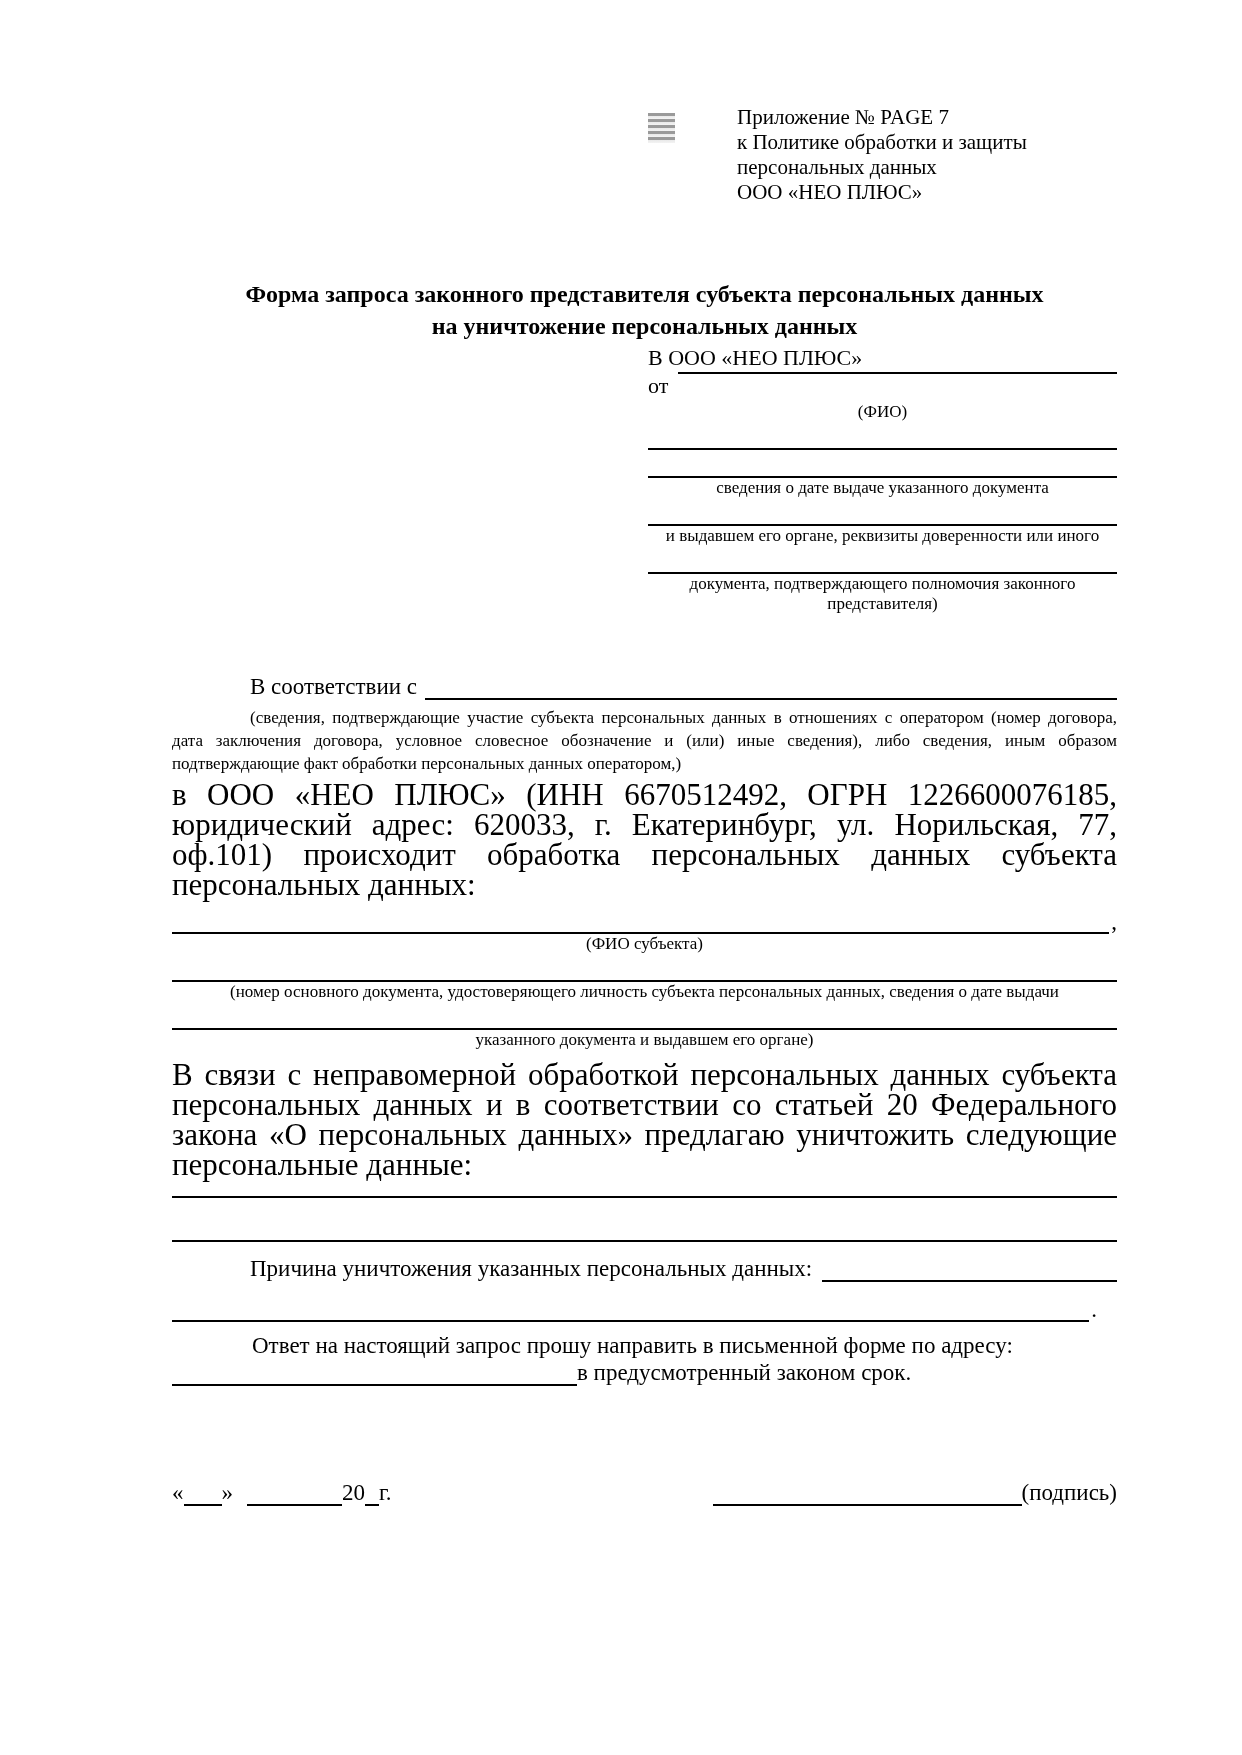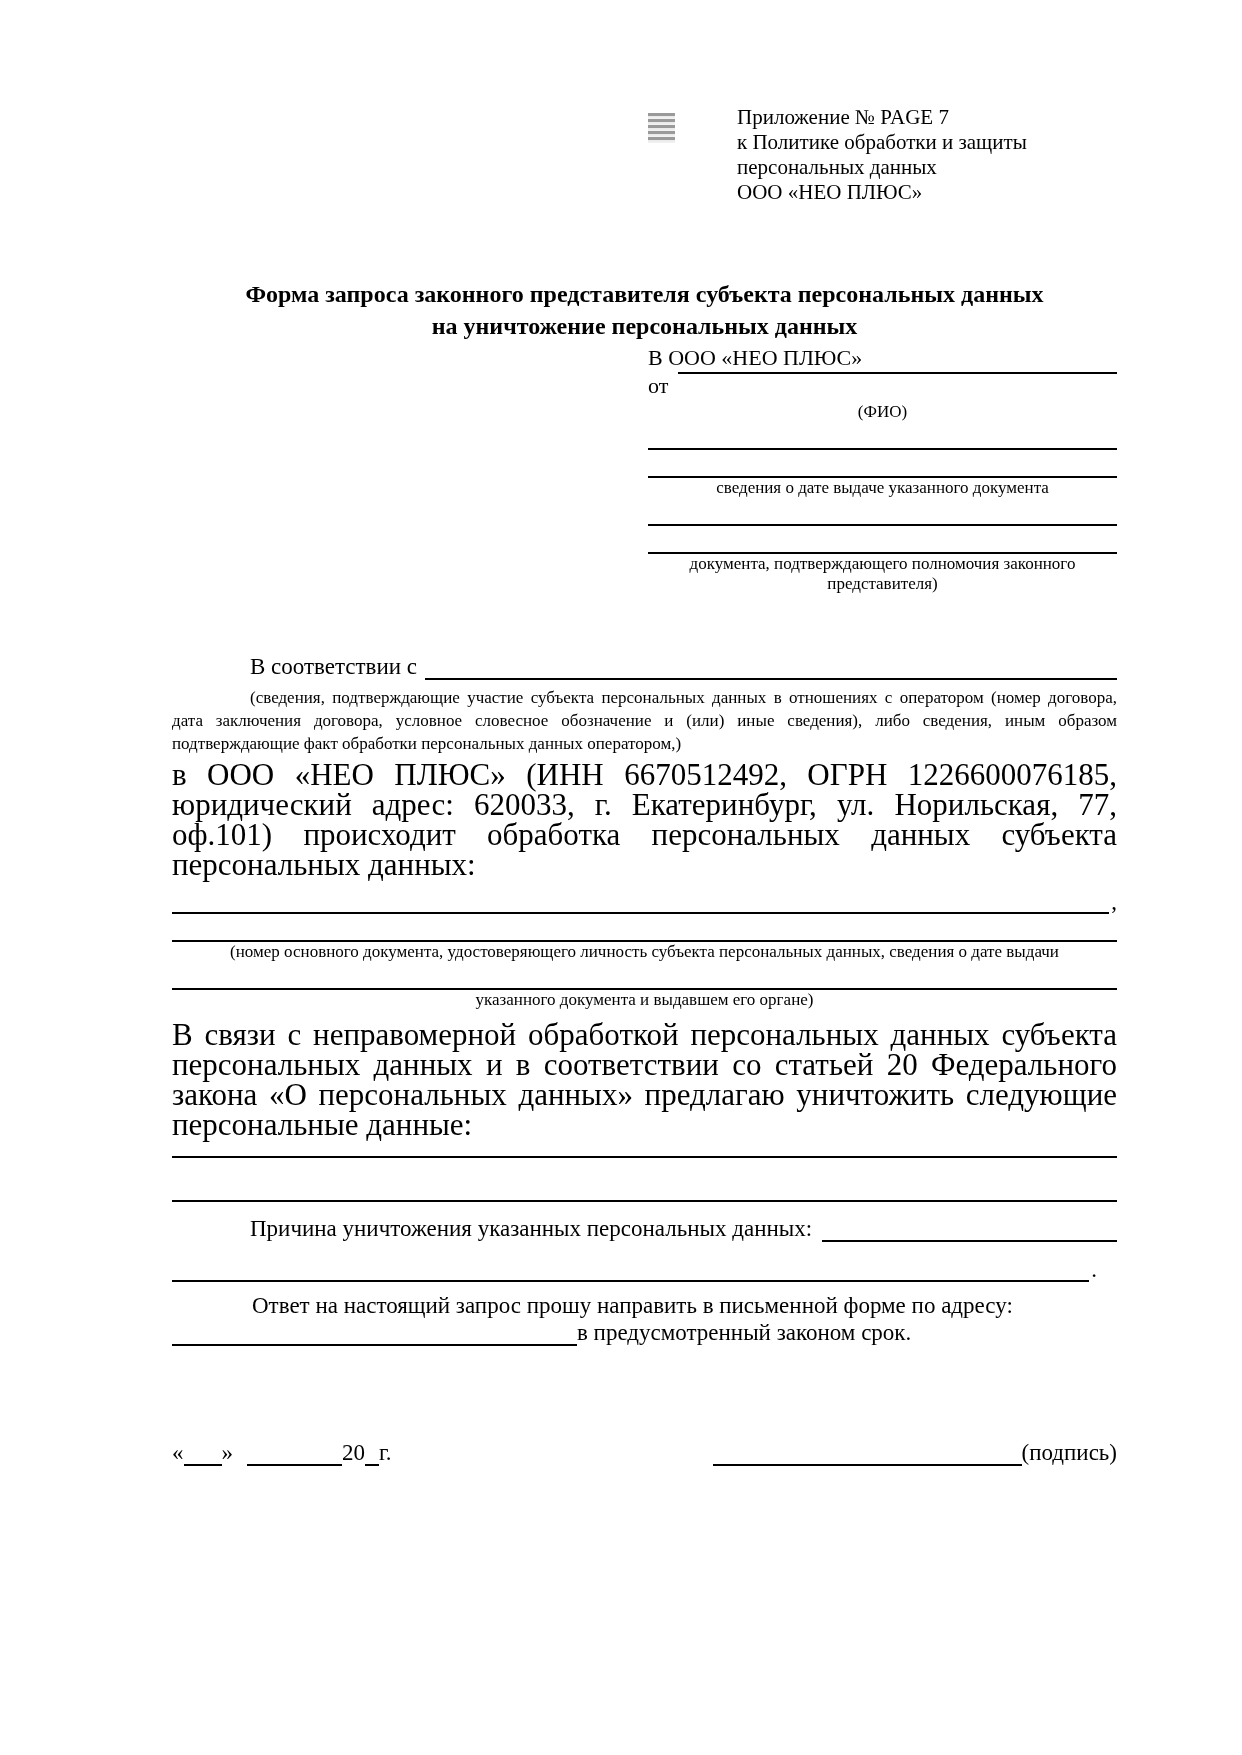--- a/index.html
+++ b/index.html
@@ -180,39 +180,41 @@
         <span class="bl grow"></span>
       </div>
       <div class="cap">(ФИО)</div>
 
       <div class="blank-row"></div>
 
       <div class="blank-row"></div>
       <div class="cap">сведения о дате выдаче указанного документа</div>
 
       <div class="blank-row"></div>
+      <div class="cap">и выдавшем его органе, реквизиты доверенности или иного</div>
 
       <div class="blank-row"></div>
       <div class="cap">документа, подтверждающего полномочия законного представителя)</div>
     </div>
 
     <div class="accordance">
       <span class="sp78"></span>
       <span class="lbl">В соответствии с</span>
       <span class="bl grow"></span>
     </div>
 
     <p class="fine-print">(сведения, подтверждающие участие субъекта персональных данных в отношениях с оператором (номер договора, дата заключения договора, условное словесное обозначение и (или) иные сведения), либо сведения, иным образом подтверждающие факт обработки персональных данных оператором,)</p>
 
     <p class="body-par">в ООО «НЕО ПЛЮС» (ИНН 6670512492, ОГРН 1226600076185, юридический адрес: 620033, г. Екатеринбург, ул. Норильская, 77, оф.101) происходит обработка персональных данных субъекта персональных данных:</p>
 
     <div class="full-blank-row mt10">
       <span class="bl grow"></span>
       <span class="tail">,</span>
     </div>
+    <div class="cap">(ФИО субъекта)</div>
 
     <div class="blank-row"></div>
     <div class="cap">(номер основного документа, удостоверяющего личность субъекта персональных данных, сведения о дате выдачи</div>
 
     <div class="blank-row"></div>
     <div class="cap">указанного документа и выдавшем его органе)</div>
 
     <p class="body-par mt10">В связи с неправомерной обработкой персональных данных субъекта персональных данных и в соответствии со статьей 20 Федерального закона «О персональных данных» предлагаю уничтожить следующие персональные данные:</p>
 
     <div class="blank-row mt16"></div>

